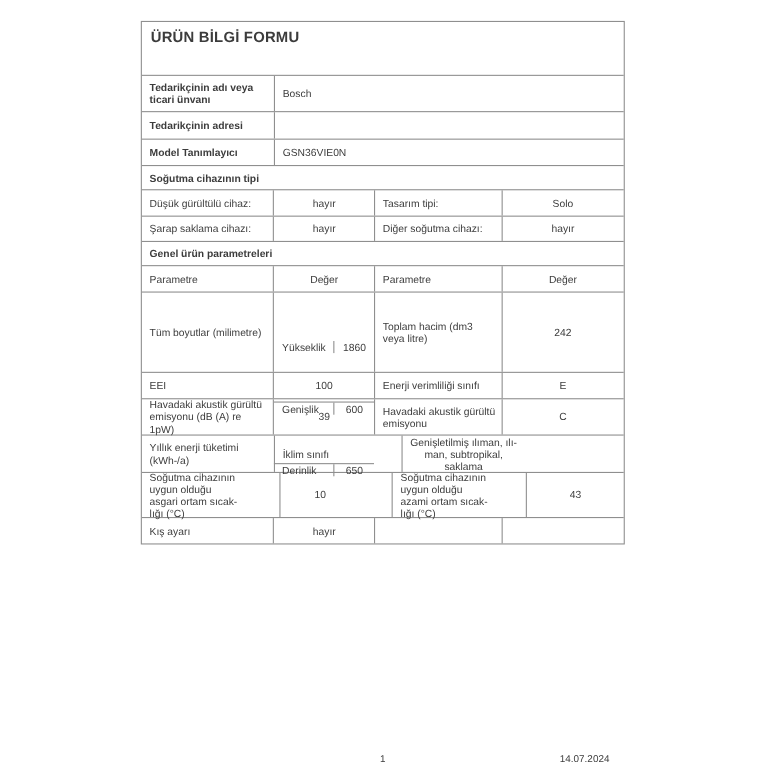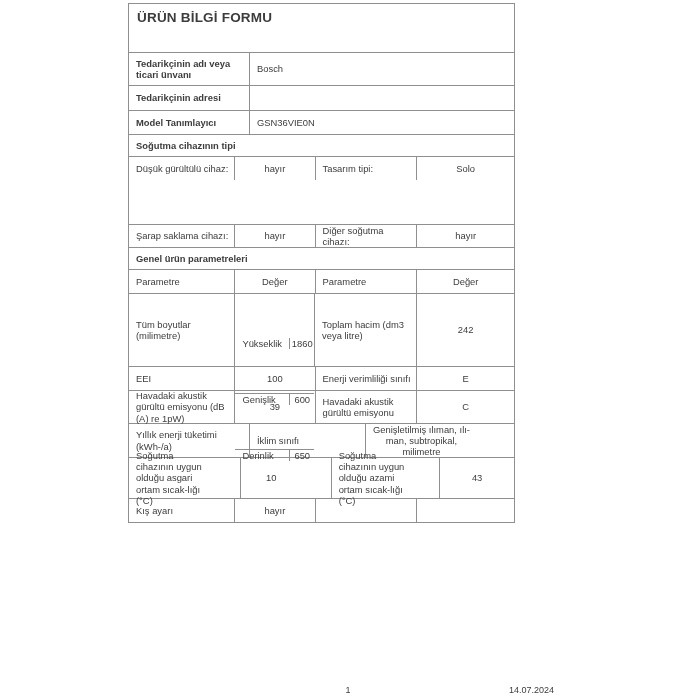--- a/index.html
+++ b/index.html
@@ -11,22 +11,22 @@
   html, body { background: var(--bg); }
   body {
     width: 700px; height: 700px;
     position: relative;
     font-family: "Liberation Sans", sans-serif;
     color: var(--text);
     overflow: hidden;
   }
   .sheet {
     position: absolute;
-    left: 128px; top: 3px;
-    width: 387px;
+    left: 128px; top: 19px;
+    width: 440px;
     border: 1px solid var(--border);
     background: var(--bg);
   }
   .row { display: flex; border-top: 1px solid var(--border); }
   .row:first-child { border-top: none; }
   .cell {
     border-left: 1px solid var(--border);
     display: flex;
     align-items: center;
     padding: 2px 5px 2px 7px;
@@ -36,21 +36,21 @@
   .cell:first-child { border-left: none; }
   .c1 { width: 120px; }
   .c2 { width: 92px; }
   .c3 { width: 116px; }
   .c4 { width: 112px; }
   .full { width: 100%; }
   .val { justify-content: center; text-align: center; padding: 2px 3px; }
   .bold { font-weight: bold; }
   
   .h48 { height: 48px; } .h33 { height: 33px; } .h25 { height: 25px; }
-  .h24 { height: 24px; } .h23 { height: 23px; margin-top: 44px; } .h22 { height: 22px; }
+  .h24 { height: 24px; } .h23 { height: 23px; } .h22 { height: 22px; }
   .h73 { height: 73px; } .h34 { height: 34px; } .h41 { height: 41px; gap: 29px; }
   .title-cell {
     align-items: flex-start;
     padding: 6px 8px;
     font-size: 13.5px;
     font-weight: bold;
     letter-spacing: 0.2px;
   }
   
   .dims {
@@ -166,21 +166,21 @@
   <div class="row h33">
     <div class="cell c1">Havadaki akustik gürültü emisyonu (dB (A) re 1pW)</div>
     <div class="cell c2 val">39</div>
     <div class="cell c3">Havadaki akustik gürültü emisyonu</div>
     <div class="cell c4 val">C</div>
   </div>
 
   <div class="row h34">
     <div class="cell c1">Yıllık enerji tüketimi (kWh-/a)</div>
     <div class="cell c3">İklim sınıfı</div>
-    <div class="cell c4 val">Genişletilmiş ılıman, ılı-man, subtropikal, milimetre</div>
+    <div class="cell c4 val">Genişletilmiş ılıman, ılı-man, subtropikal, saklama</div>
   </div>
 
   <div class="row h41">
     <div class="cell c1">Soğutma cihazının uygun olduğu asgari ortam sıcak-lığı (°C)</div>
     <div class="cell c2 val">10</div>
     <div class="cell c3">Soğutma cihazının uygun olduğu azami ortam sıcak-lığı (°C)</div>
     <div class="cell c4 val">43</div>
   </div>
 
   <div class="row h24">

